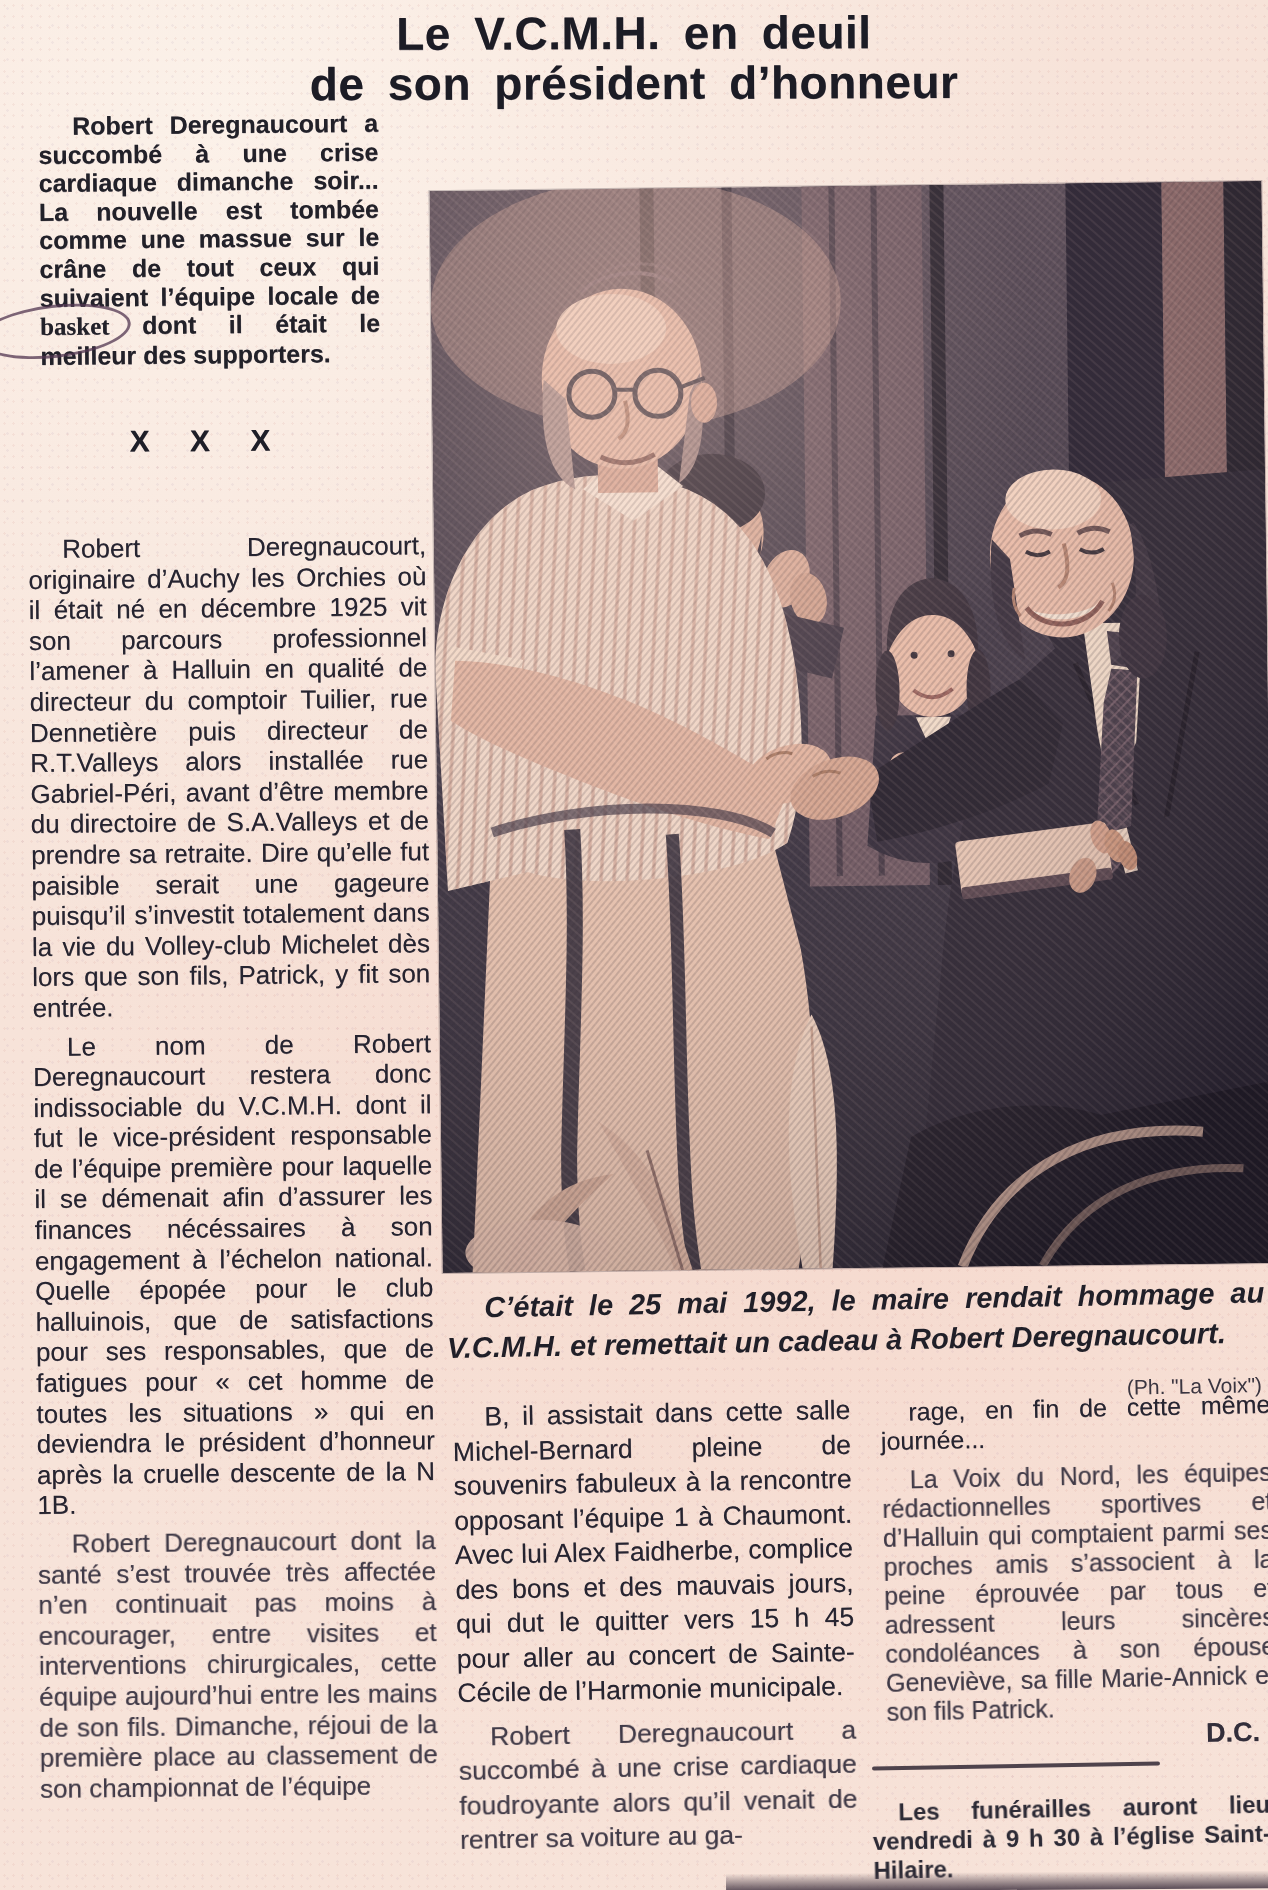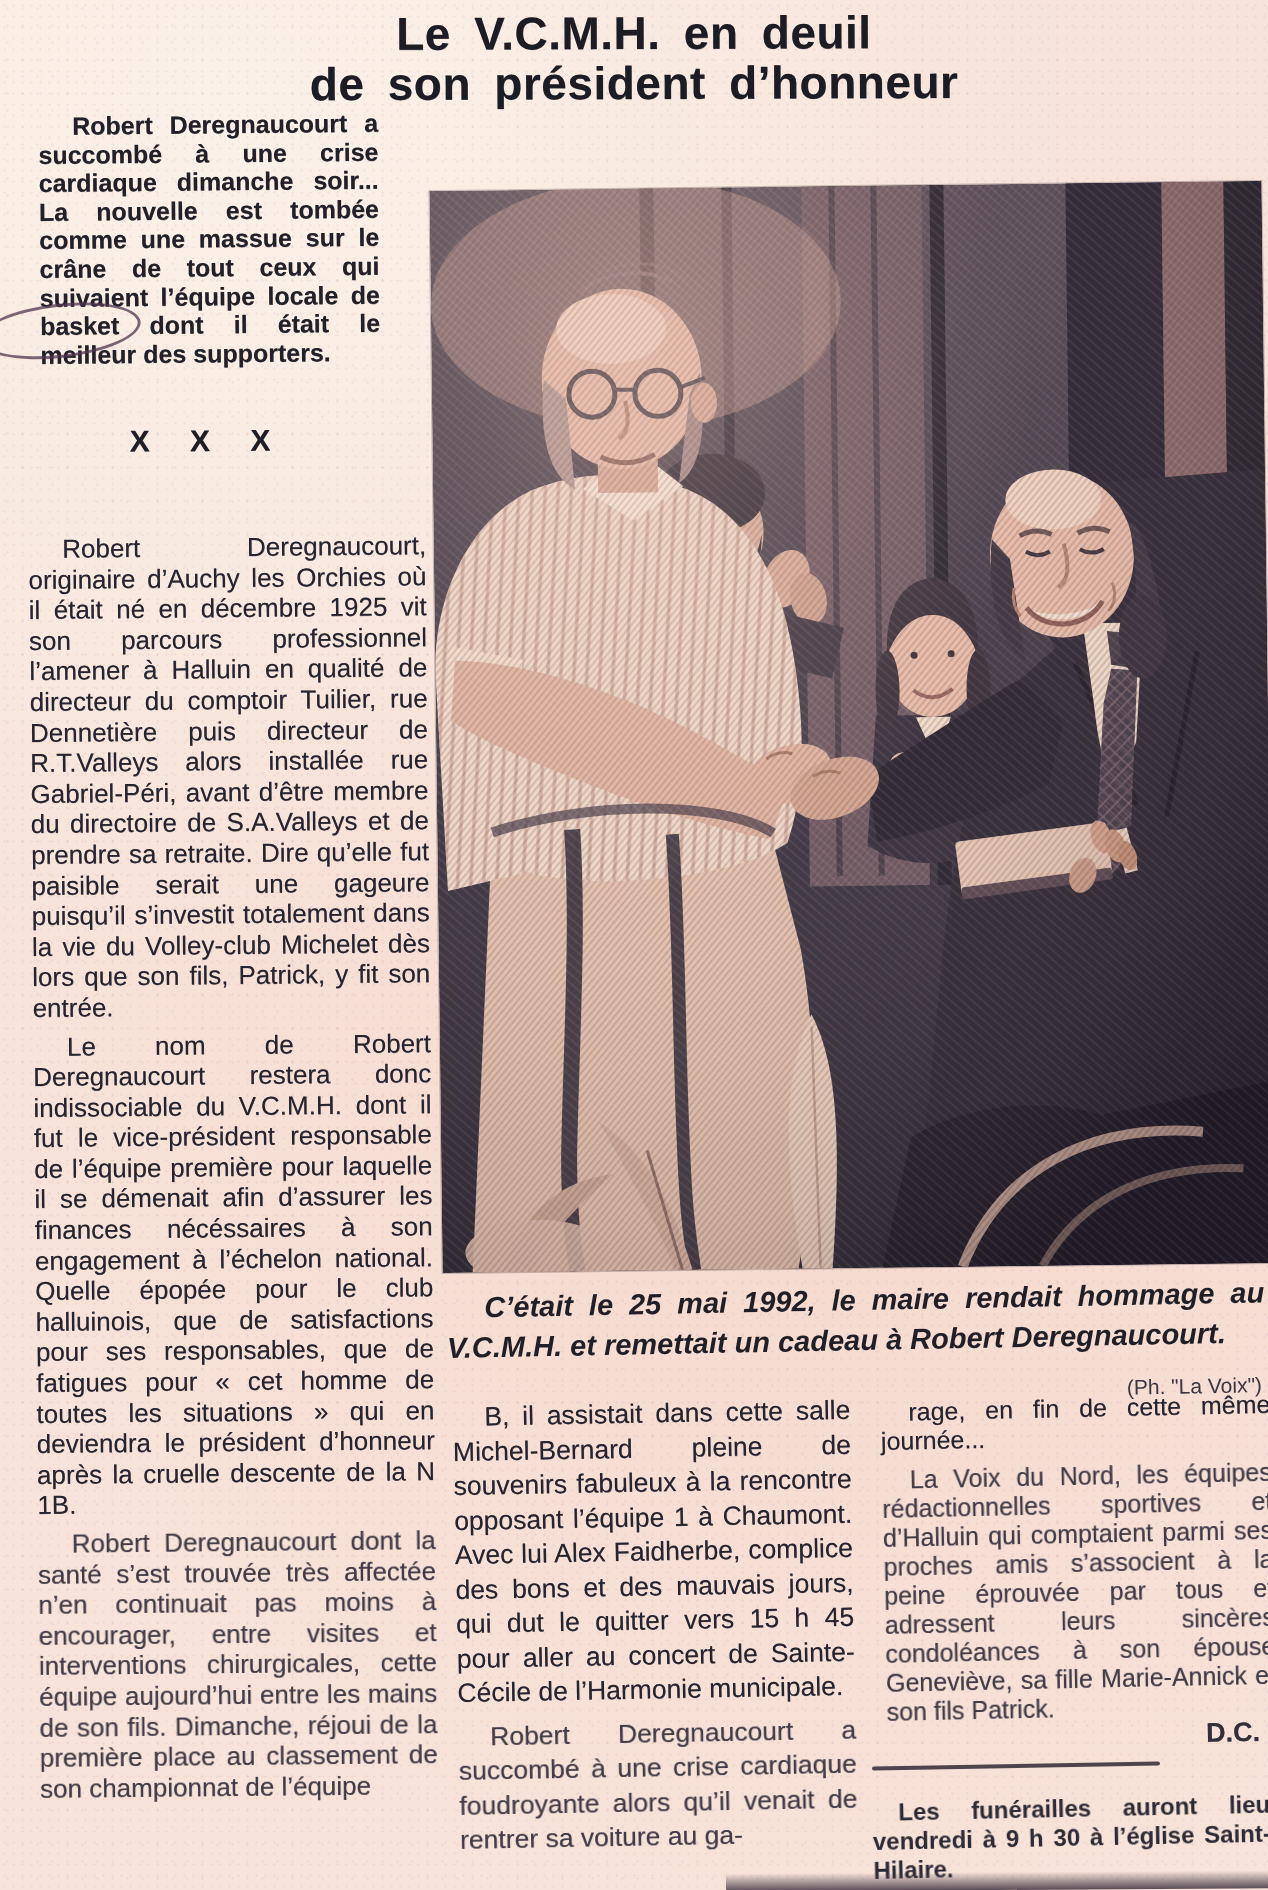--- a/index.html
+++ b/index.html
@@ -23,21 +23,21 @@
     font-weight:bold;font-size:46px;line-height:50px;color:#1c1c25;
     letter-spacing:0.5px;word-spacing:10px;transform:rotate(-0.2deg);
   }
 
   .lead{
     left:38px;top:112px;width:340px;
     font-weight:bold;font-size:25px;line-height:28.6px;
     text-align:justify;text-indent:34px;color:#222129;
     transform:rotate(-0.55deg);transform-origin:left top;hyphens:auto;
   }
-  .circled{position:relative;white-space:nowrap;}
+  .circled{position:relative;white-space:nowrap;font-family:Liberation Serif, serif;}
   .circled::after{
     content:"";position:absolute;left:-62px;right:-22px;top:-8px;bottom:-18px;
     border:3.5px solid rgba(82,54,80,0.75);border-radius:50%;
     transform:rotate(-6deg);pointer-events:none;
   }
 
   .xxx{
     left:38px;top:424px;width:340px;text-align:center;
     font-weight:bold;font-size:30px;letter-spacing:16px;color:#1e1e27;
     transform:rotate(-0.4deg);

